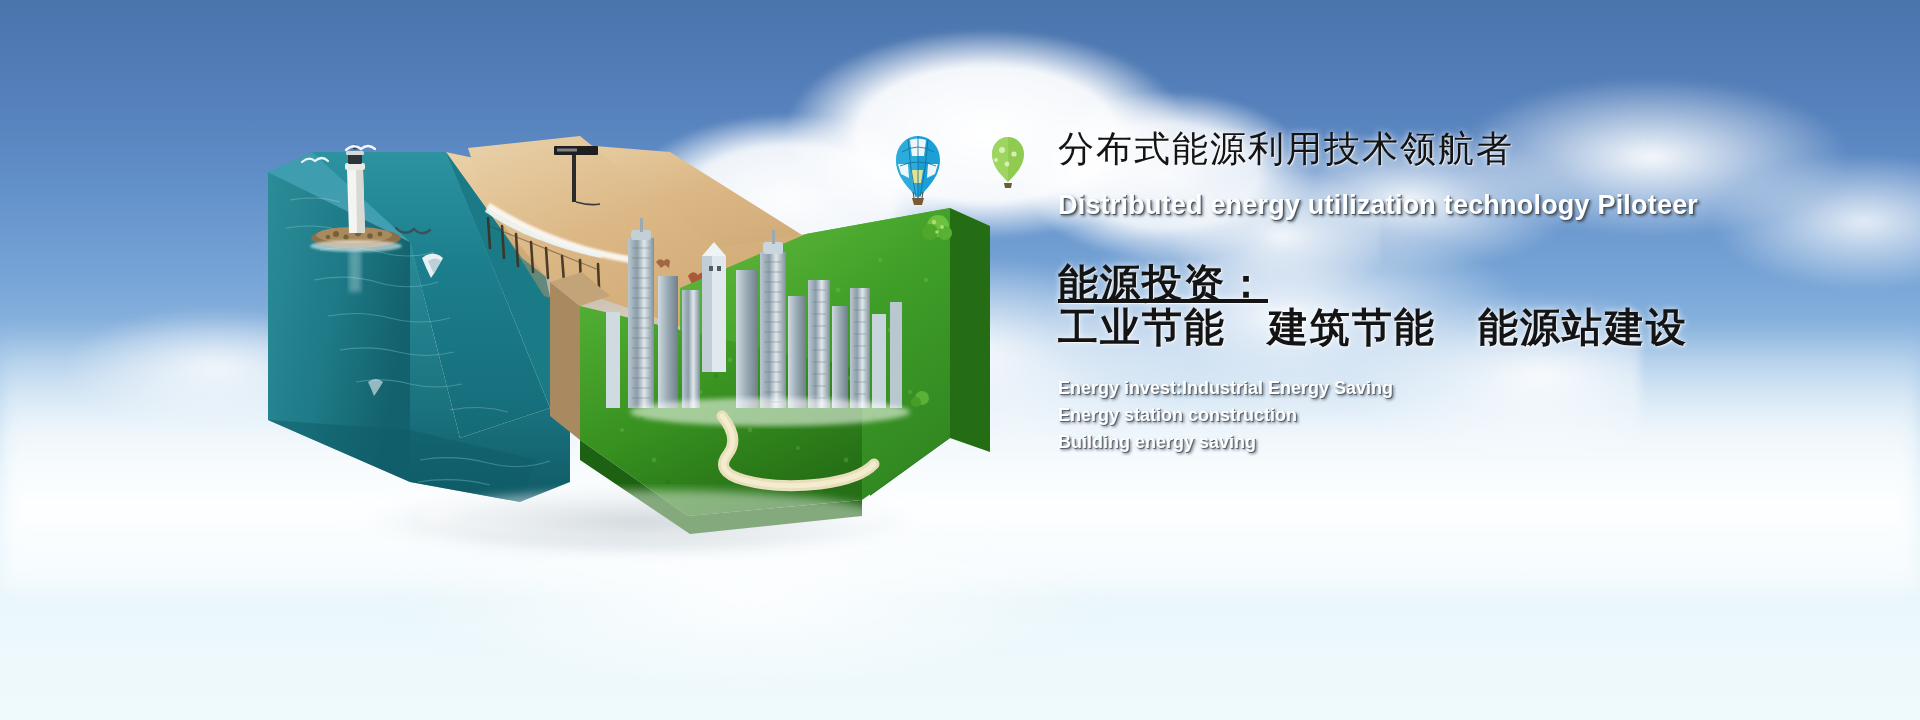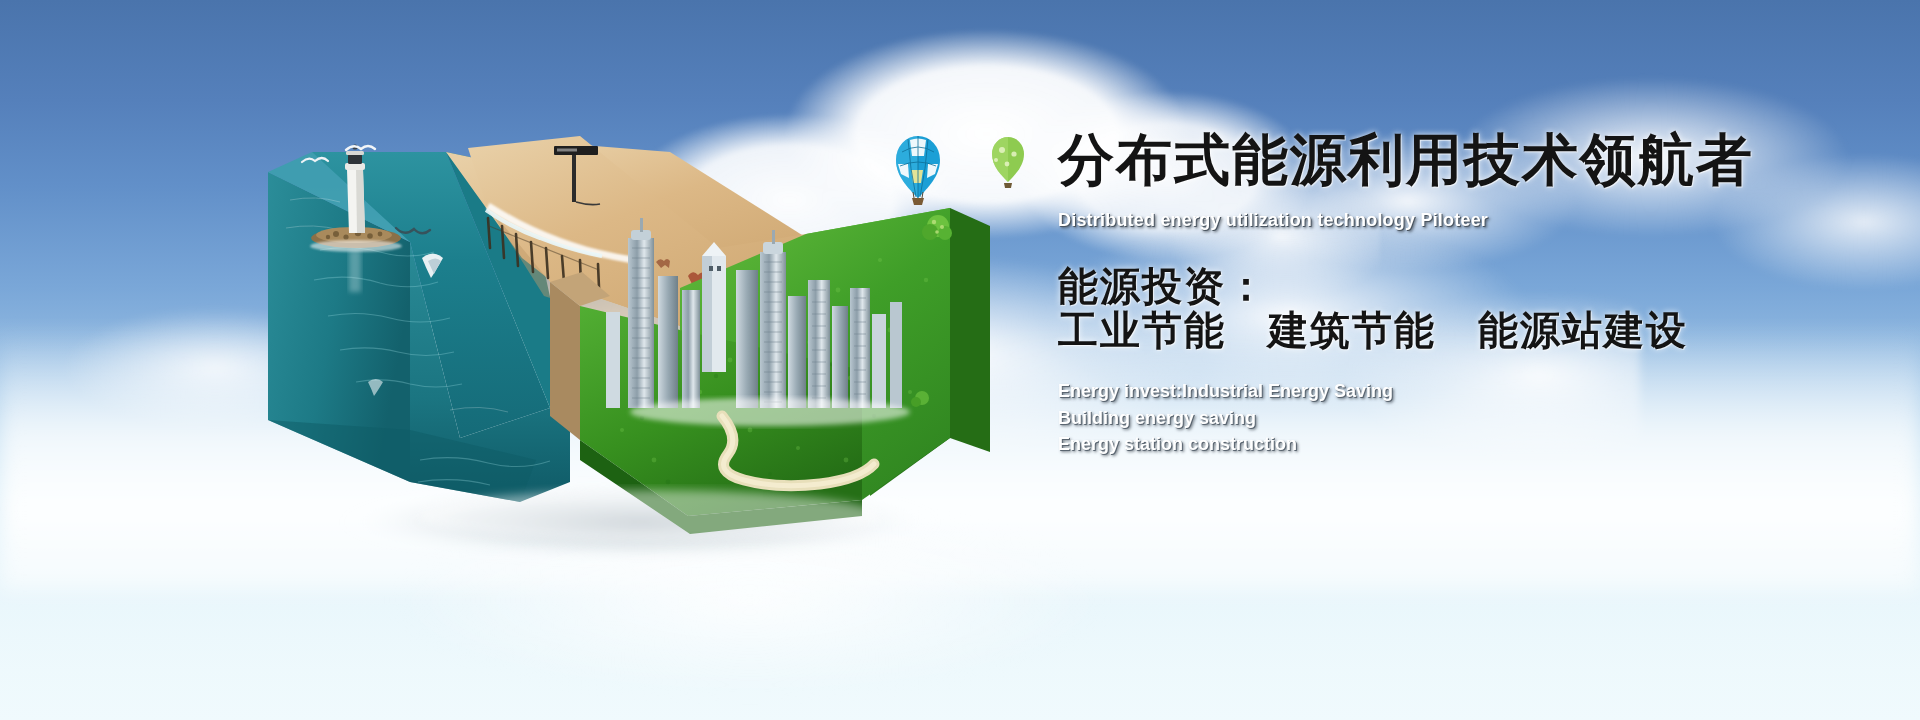--- a/index.html
+++ b/index.html
@@ -96,38 +96,39 @@
   .logo{
     position:absolute; left:250px; top:130px; width:800px; height:420px;
   }
   .logo svg{ display:block; width:800px; height:420px; overflow:visible; }
 
   
   .copy{
     position:absolute; left:1058px; top:130px; width:760px;
   }
   .h-cn{
-    font-size:56px; font-weight:bold; color:#141414;
+    font-size:36px; font-weight:normal; color:#141414;
     letter-spacing:2px; line-height:1.08;
     text-shadow:0 0 6px rgba(255,255,255,.85), 1px 1px 0 rgba(255,255,255,.6);
     white-space:nowrap;
   }
   .h-en{
     margin-top:20px;
-    font-size:18px; font-weight:bold; color:#ffffff; font-style:normal;
+    font-size:27px; font-weight:bold; color:#ffffff; font-style:normal;
     letter-spacing:.2px; line-height:1.2;
     text-shadow:1px 1px 0 #4a5560, 2px 2px 3px rgba(40,50,60,.75);
     white-space:nowrap;
   }
   .h-cn2{
-    margin-top:32px;
+    margin-top:40px;
     font-size:40px; font-weight:bold; color:#141414;
     letter-spacing:2px; line-height:1.1;
     text-shadow:0 0 6px rgba(255,255,255,.85), 1px 1px 0 rgba(255,255,255,.6);
     white-space:nowrap;
+    text-decoration:underline;
   }
   .h-cn3{
     margin-top:0;
     font-size:40px; font-weight:bold; color:#141414;
     letter-spacing:2px; line-height:1.1;
     text-shadow:0 0 6px rgba(255,255,255,.85), 1px 1px 0 rgba(255,255,255,.6);
     white-space:nowrap;
   }
   .en-list{ margin-top:26px; }
   .en-line{
@@ -498,18 +499,18 @@
     </svg>
   </div>
 
   <div class="copy">
     <div class="h-cn">分布式能源利用技术领航者</div>
     <div class="h-en">Distributed energy utilization technology Piloteer</div>
     <div class="h-cn2">能源投资：</div>
     <div class="h-cn3">工业节能　建筑节能　能源站建设</div>
     <div class="en-list">
       <div class="en-line">Energy invest:Industrial Energy Saving</div>
+      <div class="en-line">Energy station construction</div>
       <div class="en-line">Building energy saving</div>
-      <div class="en-line">Energy station construction</div>
     </div>
   </div>
 
 </div>
 
 </body></html>

